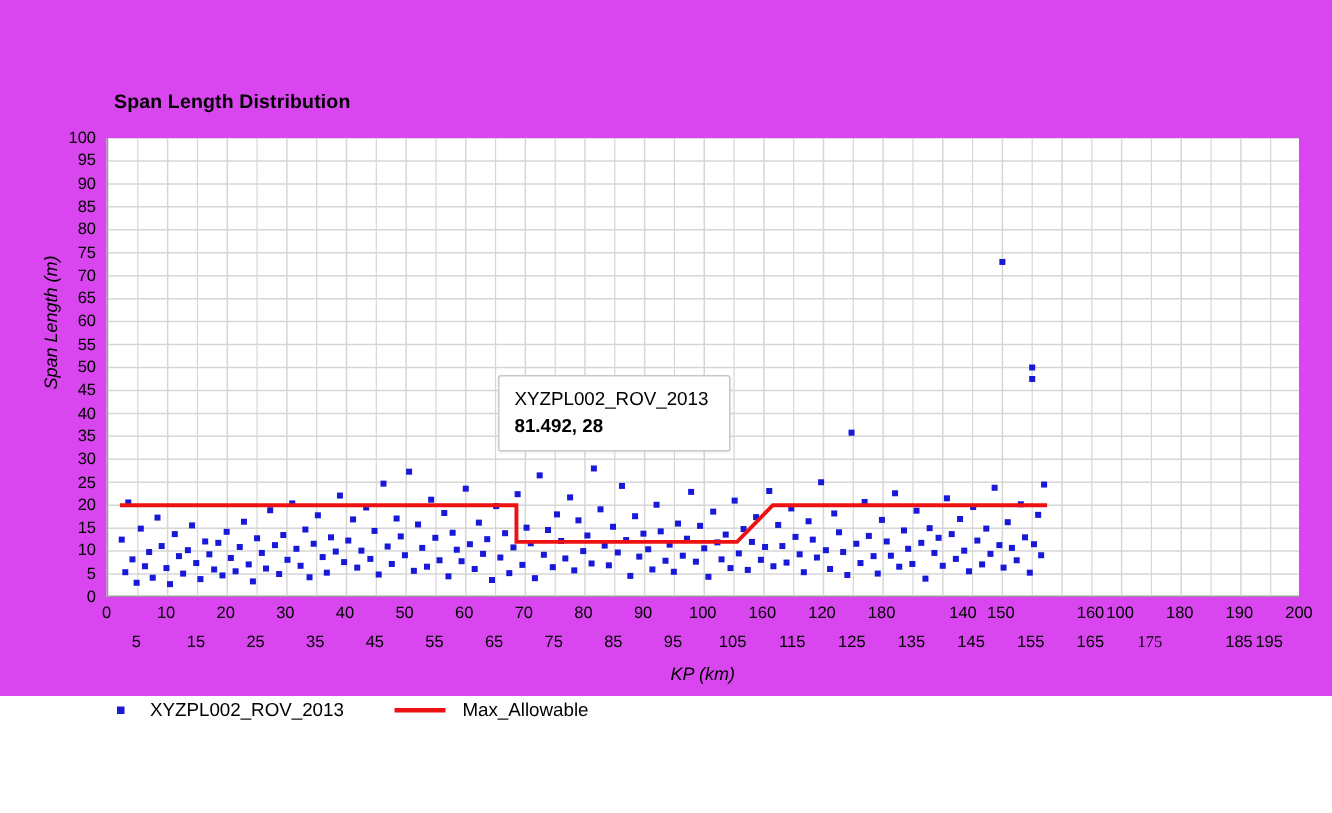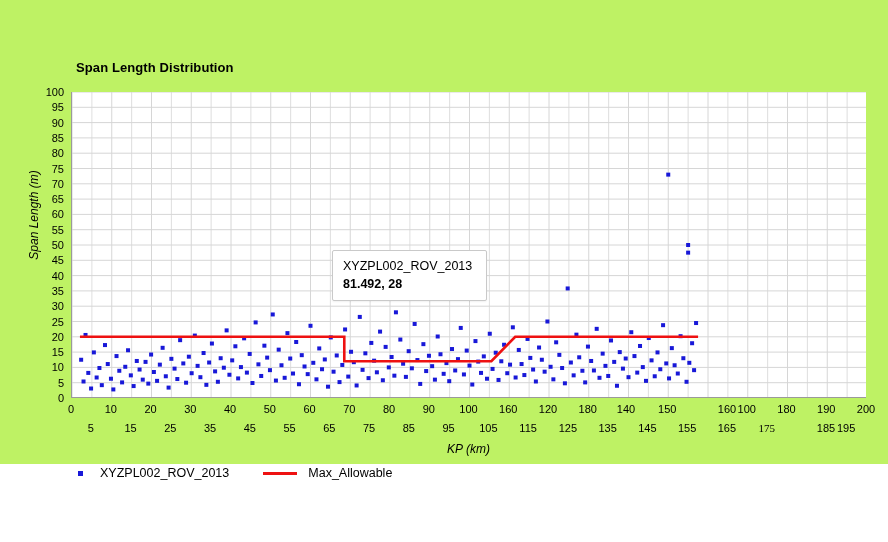--- a/index.html
+++ b/index.html
@@ -11,21 +11,21 @@
     width: 888px;
     height: 542px;
     font-family: "Liberation Sans", sans-serif;
     color: #000000;
     overflow: hidden;
   }
   #chart-root {
     position: relative;
     width: 888px;
     height: 464px;
-    background: #bef264;
+    background: #d946ef;
   }
   
   #chart-title {
     position: absolute;
     left: 76px;
     top: 60px;
     font-size: 13px;
     font-weight: bold;
     letter-spacing: 0.1px;
     color: #000;
@@ -511,21 +511,21 @@
       <div class="xtick row-a" style="left: 159px;">40</div>
       <div class="xtick row-a" style="left: 198.75px;">50</div>
       <div class="xtick row-a" style="left: 238.5px;">60</div>
       <div class="xtick row-a" style="left: 278.25px;">70</div>
       <div class="xtick row-a" style="left: 318px;">80</div>
       <div class="xtick row-a" style="left: 357.75px;">90</div>
       <div class="xtick row-a" style="left: 397.5px;">100</div>
       <div class="xtick row-a" style="left: 437.25px;">160</div>
       <div class="xtick row-a" style="left: 477px;">120</div>
       <div class="xtick row-a" style="left: 516.75px;">180</div>
-      <div class="xtick row-a" style="left: 555px;">140</div>
+      <div class="xtick row-a" style="left: 571px;">140</div>
       <div class="xtick row-a" style="left: 596.25px;">150</div>
       <div class="xtick row-a" style="left: 636px; margin-left: 20px;">160</div>
       <div class="xtick row-a" style="left: 675.75px;">100</div>
       <div class="xtick row-a" style="left: 715.5px;">180</div>
       <div class="xtick row-a" style="left: 755.25px;">190</div>
       <div class="xtick row-a" style="left: 795px;">200</div>
       <div class="xtick row-b" style="left: 19.875px;">5</div>
       <div class="xtick row-b" style="left: 59.625px;">15</div>
       <div class="xtick row-b" style="left: 99.375px;">25</div>
       <div class="xtick row-b" style="left: 139.125px;">35</div>

